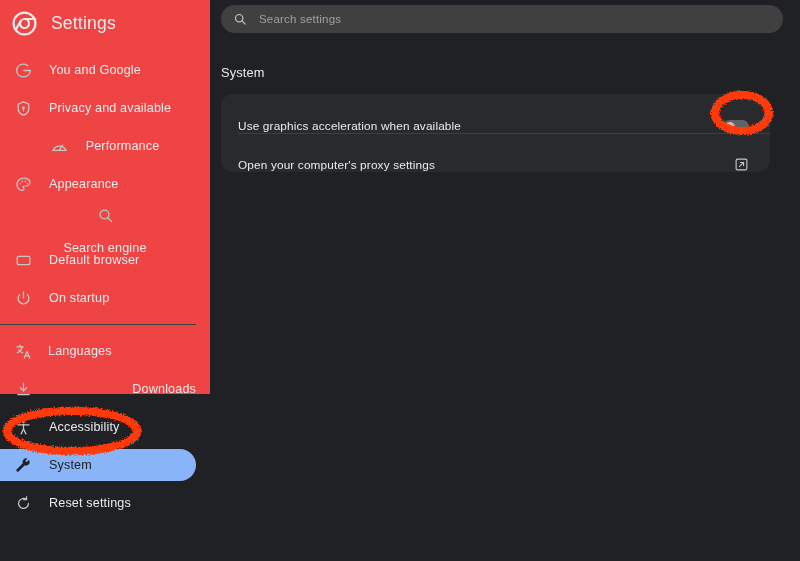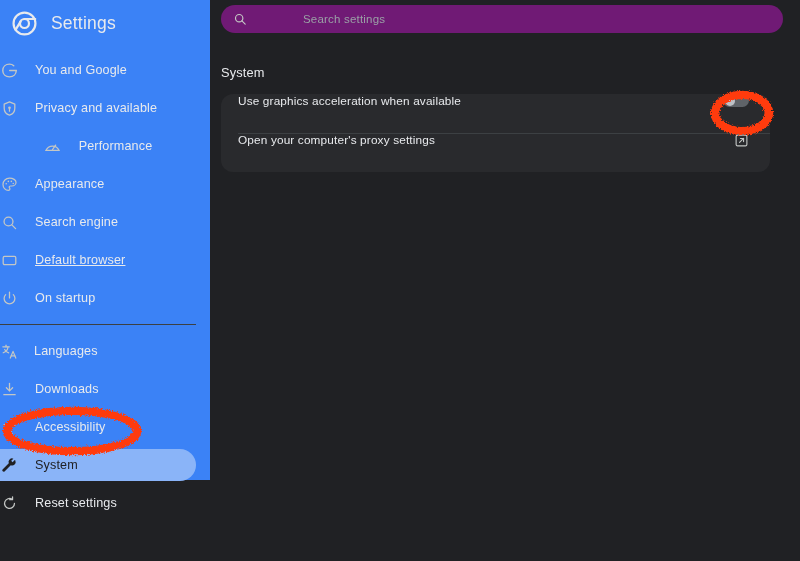--- a/index.html
+++ b/index.html
@@ -15,22 +15,22 @@
     font-family: "Liberation Sans", sans-serif;
     color: #e8eaed;
     position: relative;
   }
 
   
   #sidebar {
     position: absolute;
     left: 0; top: 0;
     width: 210px;
-    height: 480px;
-    background: #3b82f6;
+    height: 394px;
+    background: #ef4444;
   }
 
   #brand {
     display: flex;
     align-items: center;
     height: 46px;
     padding-left: 12px;
     gap: 14px;
   }
   #brand .logo { width: 25px; height: 25px; flex: none; display:block; }
@@ -42,20 +42,21 @@
   }
 
   .nav-group { padding-top: 7px; }
 
   .nav-item {
     position: relative;
     display: flex;
     align-items: center;
     height: 32px;
     margin: 0 14px 0 0;
+    padding-left: 14px;
     gap: 17px;
     border-radius: 0 16px 16px 0;
     cursor: pointer;
     color: #e8eaed;
   }
   .nav-item .ico {
     width: 18px; height: 18px; flex: none;
     display: flex; align-items: center; justify-content: center;
     color: #c4c7c5;
   }
@@ -86,27 +87,26 @@
   #main {
     position: absolute;
     left: 210px; top: 0;
     width: 590px; height: 561px;
   }
 
   #searchbar {
     position: absolute;
     left: 11px; top: 5px;
     width: 562px; height: 28px;
-    background: #701a75;
+    background: #404040;
     border-radius: 14px;
     display: flex;
     align-items: center;
     padding-left: 12px;
-    gap: 0;
-    justify-content: space-between;
+    gap: 12px;
   }
   #searchbar .s-ico { width: 14px; height: 14px; color: #c4c7c5; flex:none; }
   #searchbar .s-ico svg { display:block; width:14px; height:14px; }
   #searchbar input {
     background: transparent;
     border: none;
     outline: none;
     color: #e8eaed;
     font-family: "Liberation Sans", sans-serif;
     font-size: 11.5px;
@@ -128,21 +128,21 @@
     position: absolute;
     left: 11px; top: 94px;
     width: 549px;
     background: #292a2d;
     border-radius: 12px;
     overflow: hidden;
   }
   .card-row {
     position: relative;
     display: flex;
-    align-items: flex-start;
+    align-items: flex-end;
     height: 39px;
     padding: 0 21px 0 17px;
     cursor: pointer;
     gap: 24px;
   }
   .card-row .row-label {
     font-size: 11.8px;
     color: #e8eaed;
     letter-spacing: .15px;
     flex: 1;
@@ -241,31 +241,31 @@
           <path d="M12 3C6.8 3 2.8 6.9 2.8 11.9c0 4.6 3.4 8.3 7.6 8.3 1.5 0 2.2-1 2.2-1.9 0-1.3-1.1-1.5-1.1-2.6 0-.9.8-1.6 1.9-1.6h1.9c3.3 0 5.9-2.4 5.9-5.4C21.2 5.8 17.2 3 12 3Z" stroke="currentColor" stroke-width="1.7" fill="none" stroke-linejoin="round"></path>
           <circle cx="7.4" cy="11" r="1.1" fill="currentColor"></circle>
           <circle cx="10.4" cy="7.6" r="1.1" fill="currentColor"></circle>
           <circle cx="14.6" cy="7.6" r="1.1" fill="currentColor"></circle>
           <circle cx="17.3" cy="10.6" r="1.1" fill="currentColor"></circle>
         </svg>
       </span>
       <span class="lbl">Appearance</span>
     </div>
 
-    <div class="nav-item" style="margin-bottom:6px;">
+    <div class="nav-item" style="margin-bottom:6px;flex-direction:column;">
       <span class="ico">
         <svg viewBox="0 0 24 24" fill="none">
           <circle cx="10.6" cy="10.6" r="6.3" stroke="currentColor" stroke-width="1.8" fill="none"></circle>
           <path d="M15.3 15.3 20.6 20.6" stroke="currentColor" stroke-width="1.8" stroke-linecap="round"></path>
         </svg>
       </span>
       <span class="lbl">Search engine</span>
     </div>
 
-    <div class="nav-item" style="margin-bottom:6px;text-decoration:underline;">
+    <div class="nav-item" style="margin-bottom:6px;">
       <span class="ico">
         <svg viewBox="0 0 24 24" fill="none">
           <rect x="3.1" y="6.1" width="17.8" height="11.8" rx="1.9" stroke="currentColor" stroke-width="1.8" fill="none"></rect>
         </svg>
       </span>
       <span class="lbl">Default browser</span>
     </div>
 
     <div class="nav-item">
       <span class="ico">
@@ -289,21 +289,21 @@
           <path d="M7.1 3.1v2.3" stroke="currentColor" stroke-width="1.7" stroke-linecap="round"></path>
           <path d="M9.8 5.4c0 4-3 7.2-6.7 8.4" stroke="currentColor" stroke-width="1.7" stroke-linecap="round" fill="none"></path>
           <path d="M5.2 9.1c1.3 2.5 3.3 4.1 5.6 4.8" stroke="currentColor" stroke-width="1.7" stroke-linecap="round" fill="none"></path>
           <path d="M13.1 21.3 17 11.8l3.9 9.5" stroke="currentColor" stroke-width="1.7" stroke-linejoin="round" stroke-linecap="round" fill="none"></path>
           <path d="M14.5 18.3h5" stroke="currentColor" stroke-width="1.7" stroke-linecap="round"></path>
         </svg>
       </span>
       <span class="lbl">Languages</span>
     </div>
 
-    <div class="nav-item" style="margin-bottom:6px;">
+    <div class="nav-item" style="margin-bottom:6px;justify-content:space-between;">
       <span class="ico">
         <svg viewBox="0 0 24 24" fill="none">
           <path d="M12 3.4v10.3" stroke="currentColor" stroke-width="1.8" stroke-linecap="round"></path>
           <path d="M7.6 9.6 12 14l4.4-4.4" stroke="currentColor" stroke-width="1.8" stroke-linecap="round" stroke-linejoin="round" fill="none"></path>
           <path d="M4 19.3h16" stroke="currentColor" stroke-width="1.8" stroke-linecap="round"></path>
         </svg>
       </span>
       <span class="lbl">Downloads</span>
     </div>
 

